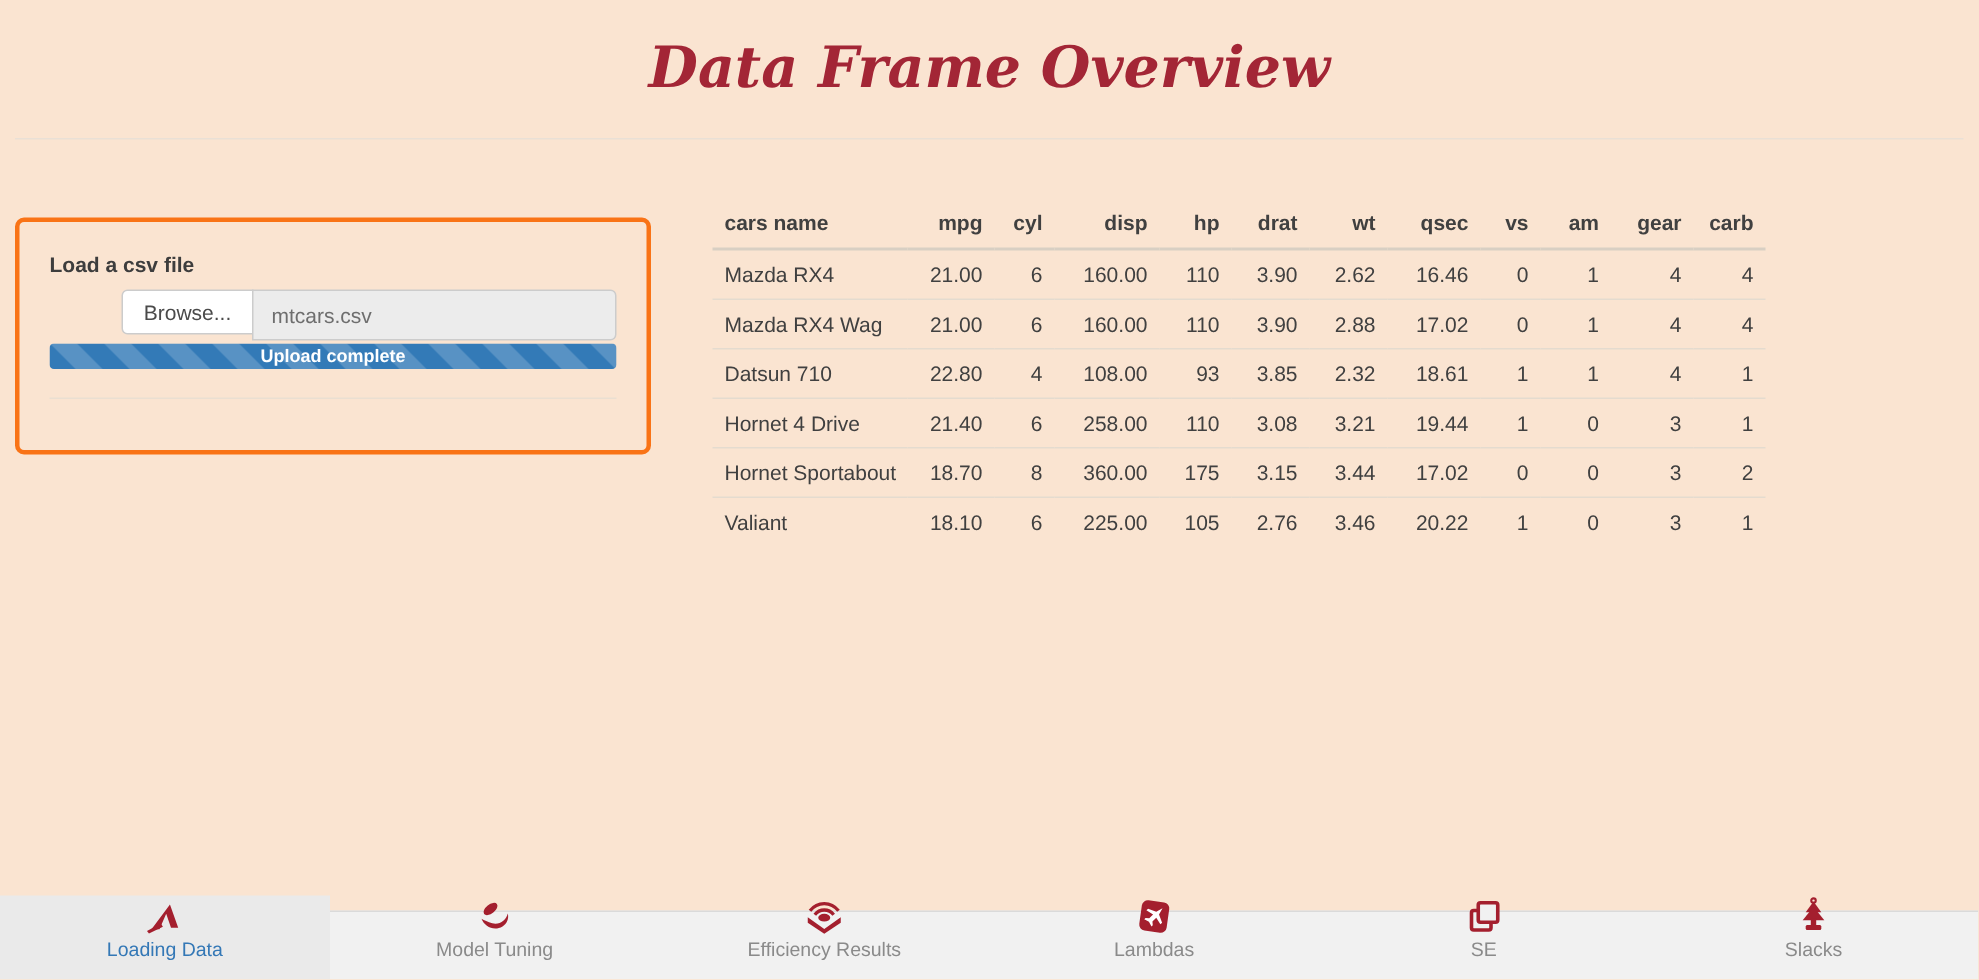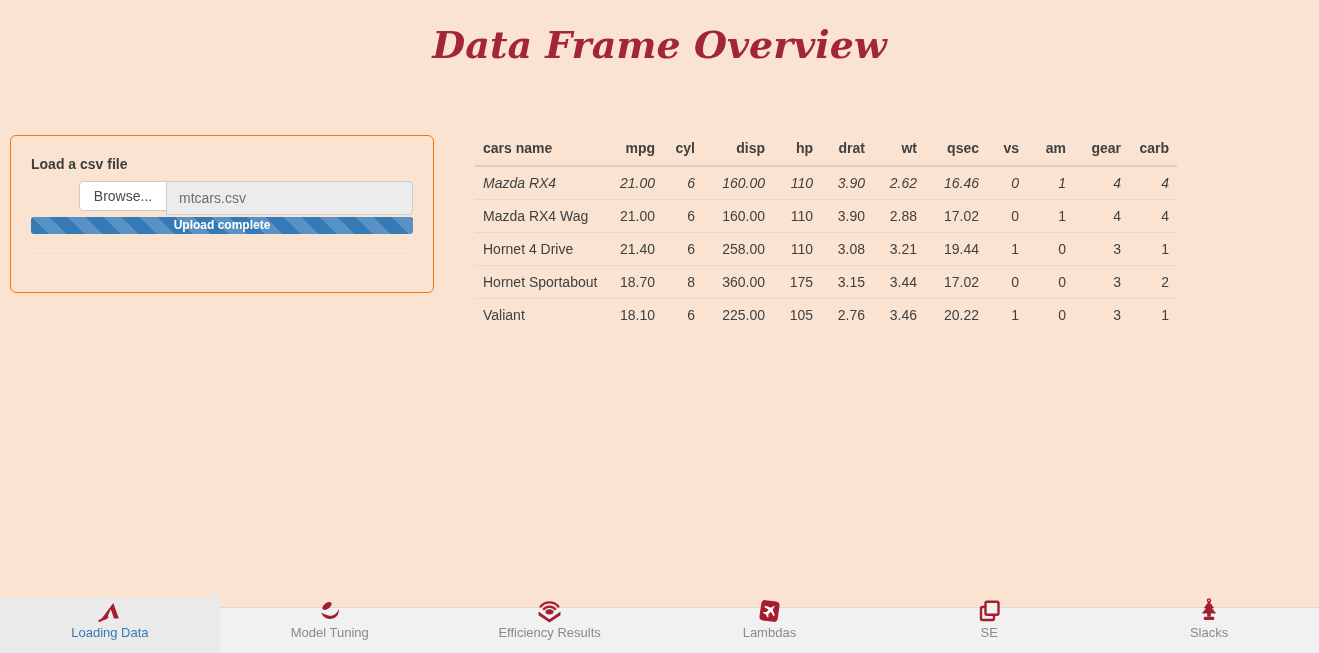--- a/index.html
+++ b/index.html
@@ -21,23 +21,23 @@
     font-style: italic; font-weight: bold;
     font-size: 38px; color: #a32636;
   }
   .header-divider {
     position: absolute; top: 92px; left: 10px; right: 10px;
     height: 1px; background: #e9e0d6;
   }
 
   
   .well {
-    position: absolute; left: 10px; top: 135px;
+    position: absolute; left: 10px; top: 145px;
     width: 424px; height: 158px;
-    border: 1px solid #f97316; border-radius: 6px;
+    border: 3px solid #f97316; border-radius: 6px;
     padding: 20px;
   }
   .well-label { font-size: 14px; font-weight: bold; color: #3d3d3d; }
   .input-group { display: flex; width: 100%; height: 30px; margin-top: 9px; }
   .btn-browse {
     width: 88px; height: 30px;
     background: #ffffff; border: 1px solid #cccccc;
     border-radius: 4px 0 0 4px;
     font-family: "Liberation Sans", sans-serif;
     font-size: 14px; color: #4a4a4a; cursor: pointer; margin-left: 48px;
@@ -75,21 +75,21 @@
     font-weight: bold; text-align: right;
     padding: 5px 8px 9px 8px;
     border-bottom: 2px solid #d8cfc3;
     white-space: nowrap;
   }
   .data-table td {
     text-align: right; padding: 8px;
     border-top: 1px solid #e4dbcf;
     white-space: nowrap; overflow: hidden;
   }
-  .data-table tbody tr:first-child td { border-top: none; font-style: italic; }
+  .data-table tbody tr:first-child td { border-top: none; }
   .data-table th.first, .data-table td.first { text-align: left; }
 
   
   .bottom-nav { position: absolute; left: 0; bottom: 0; width: 100%; height: 56px; }
   .bottom-nav .nav-bg {
     position: absolute; top: 10px; left: 0; right: 0; bottom: 0;
     background: #f1f1f1; border-top: 1px solid #dadada;
   }
   .nav-items { position: absolute; top: 0; left: 0; right: 0; bottom: 0; display: flex; }
   .nav-item {
@@ -175,20 +175,34 @@
             <td>110</td>
             <td>3.90</td>
             <td>2.88</td>
             <td>17.02</td>
             <td>0</td>
             <td>1</td>
             <td>4</td>
             <td>4</td>
           </tr>
           <tr>
+            <td class="first">Datsun 710</td>
+            <td>22.80</td>
+            <td>4</td>
+            <td>108.00</td>
+            <td>93</td>
+            <td>3.85</td>
+            <td>2.32</td>
+            <td>18.61</td>
+            <td>1</td>
+            <td>1</td>
+            <td>4</td>
+            <td>1</td>
+          </tr>
+          <tr>
             <td class="first">Hornet 4 Drive</td>
             <td>21.40</td>
             <td>6</td>
             <td>258.00</td>
             <td>110</td>
             <td>3.08</td>
             <td>3.21</td>
             <td>19.44</td>
             <td>1</td>
             <td>0</td>

